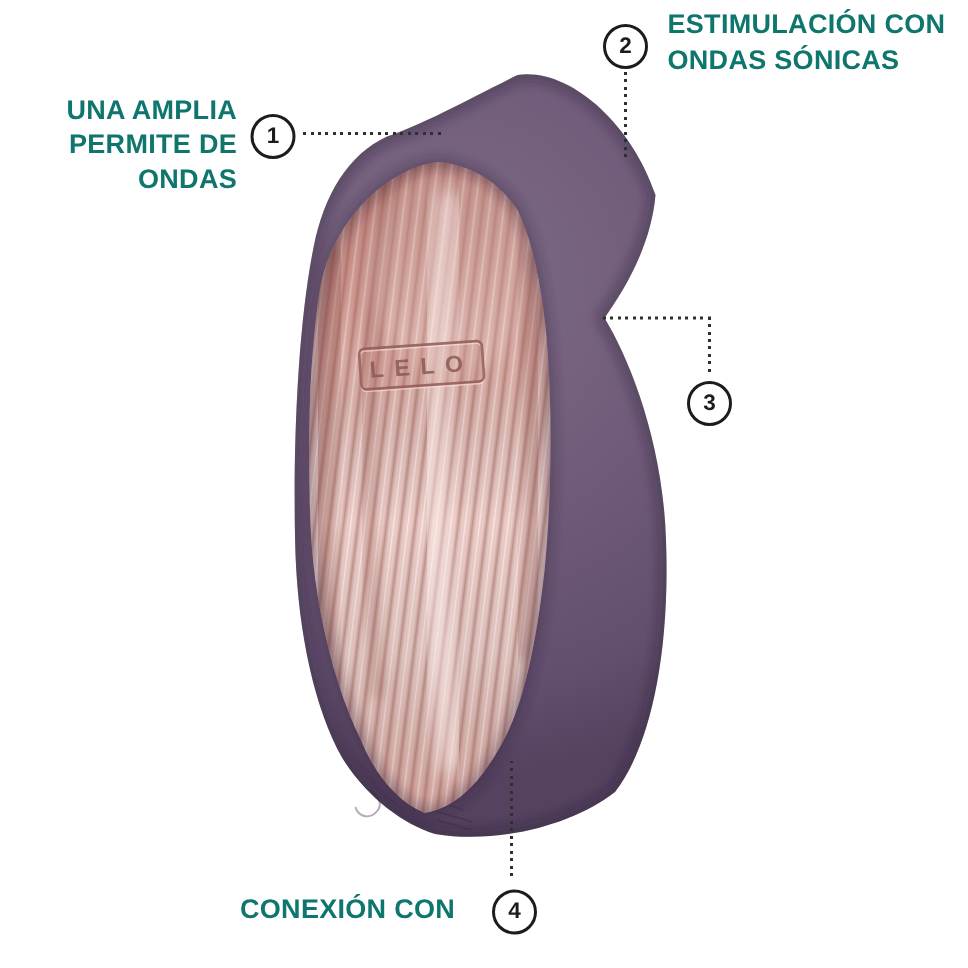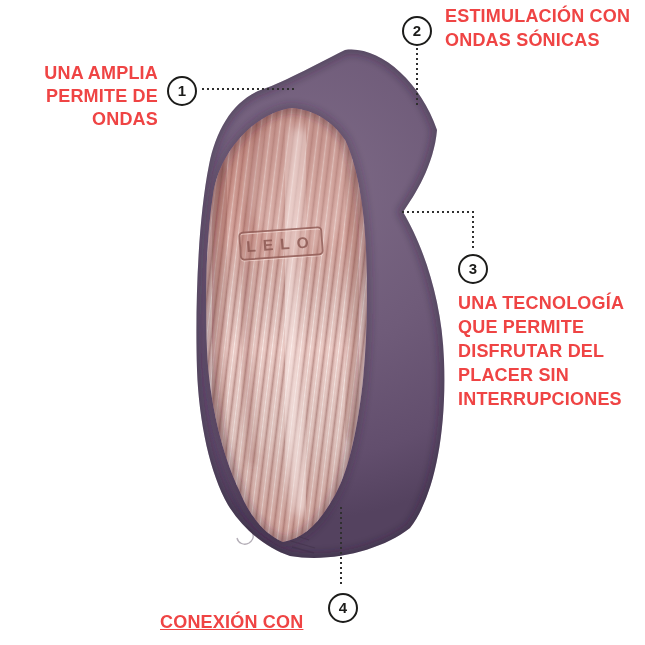--- a/index.html
+++ b/index.html
@@ -3,21 +3,21 @@
 <meta charset="utf-8">
 <style>
   html,body{margin:0;padding:0;background:#ffffff;}
   .stage{
     position:relative;width:645px;height:645px;background:#ffffff;
     overflow:hidden;font-family:"Liberation Sans",sans-serif;
   }
   .figure{position:absolute;left:0;top:0;width:645px;height:645px;}
   .callout-text{
     position:absolute;font-weight:700;font-size:18px;line-height:23px;
-    color:#ef4444;letter-spacing:.2px;white-space:nowrap;
+    color:#0f766e;letter-spacing:.2px;white-space:nowrap;
   }
   .callout-text.rt{text-align:right;}
   .lh24{line-height:24px;}
   .num-circle{
     position:absolute;width:26px;height:26px;border:2px solid #1c1c1a;
     border-radius:50%;background:#ffffff;color:#1c1c1a;
     font-weight:700;font-size:15px;line-height:26px;text-align:center;
   }
   .dash-h{
     position:absolute;height:2px;
@@ -124,27 +124,20 @@
   <div class="num-circle" style="left:402px;top:16px;">2</div>
   <div class="callout-text lh24" style="left:445px;top:4px;">
     <div>ESTIMULACIÓN CON</div>
     <div>ONDAS SÓNICAS</div>
   </div>
   <div class="dash-v" style="left:416px;top:48px;height:60px;"></div>
 
   <div class="dash-h" style="left:402px;top:211px;width:72px;"></div>
   <div class="dash-v" style="left:472px;top:211px;height:37px;"></div>
   <div class="num-circle" style="left:458px;top:254px;">3</div>
-  <div class="callout-text lh24" style="left:458px;top:291px;">
-    <div>UNA TECNOLOGÍA</div>
-    <div>QUE PERMITE</div>
-    <div>DISFRUTAR DEL</div>
-    <div>PLACER SIN</div>
-    <div>INTERRUPCIONES</div>
-  </div>
 
   <div class="dash-v" style="left:340px;top:507px;height:78px;"></div>
-  <div class="callout-text lh24" style="left:160px;top:610px;text-decoration:underline;">
+  <div class="callout-text lh24" style="left:160px;top:594px;">
     <div>CONEXIÓN CON</div>
   </div>
   <div class="num-circle" style="left:328px;top:593px;">4</div>
 
 </div>
 
 </body></html>

